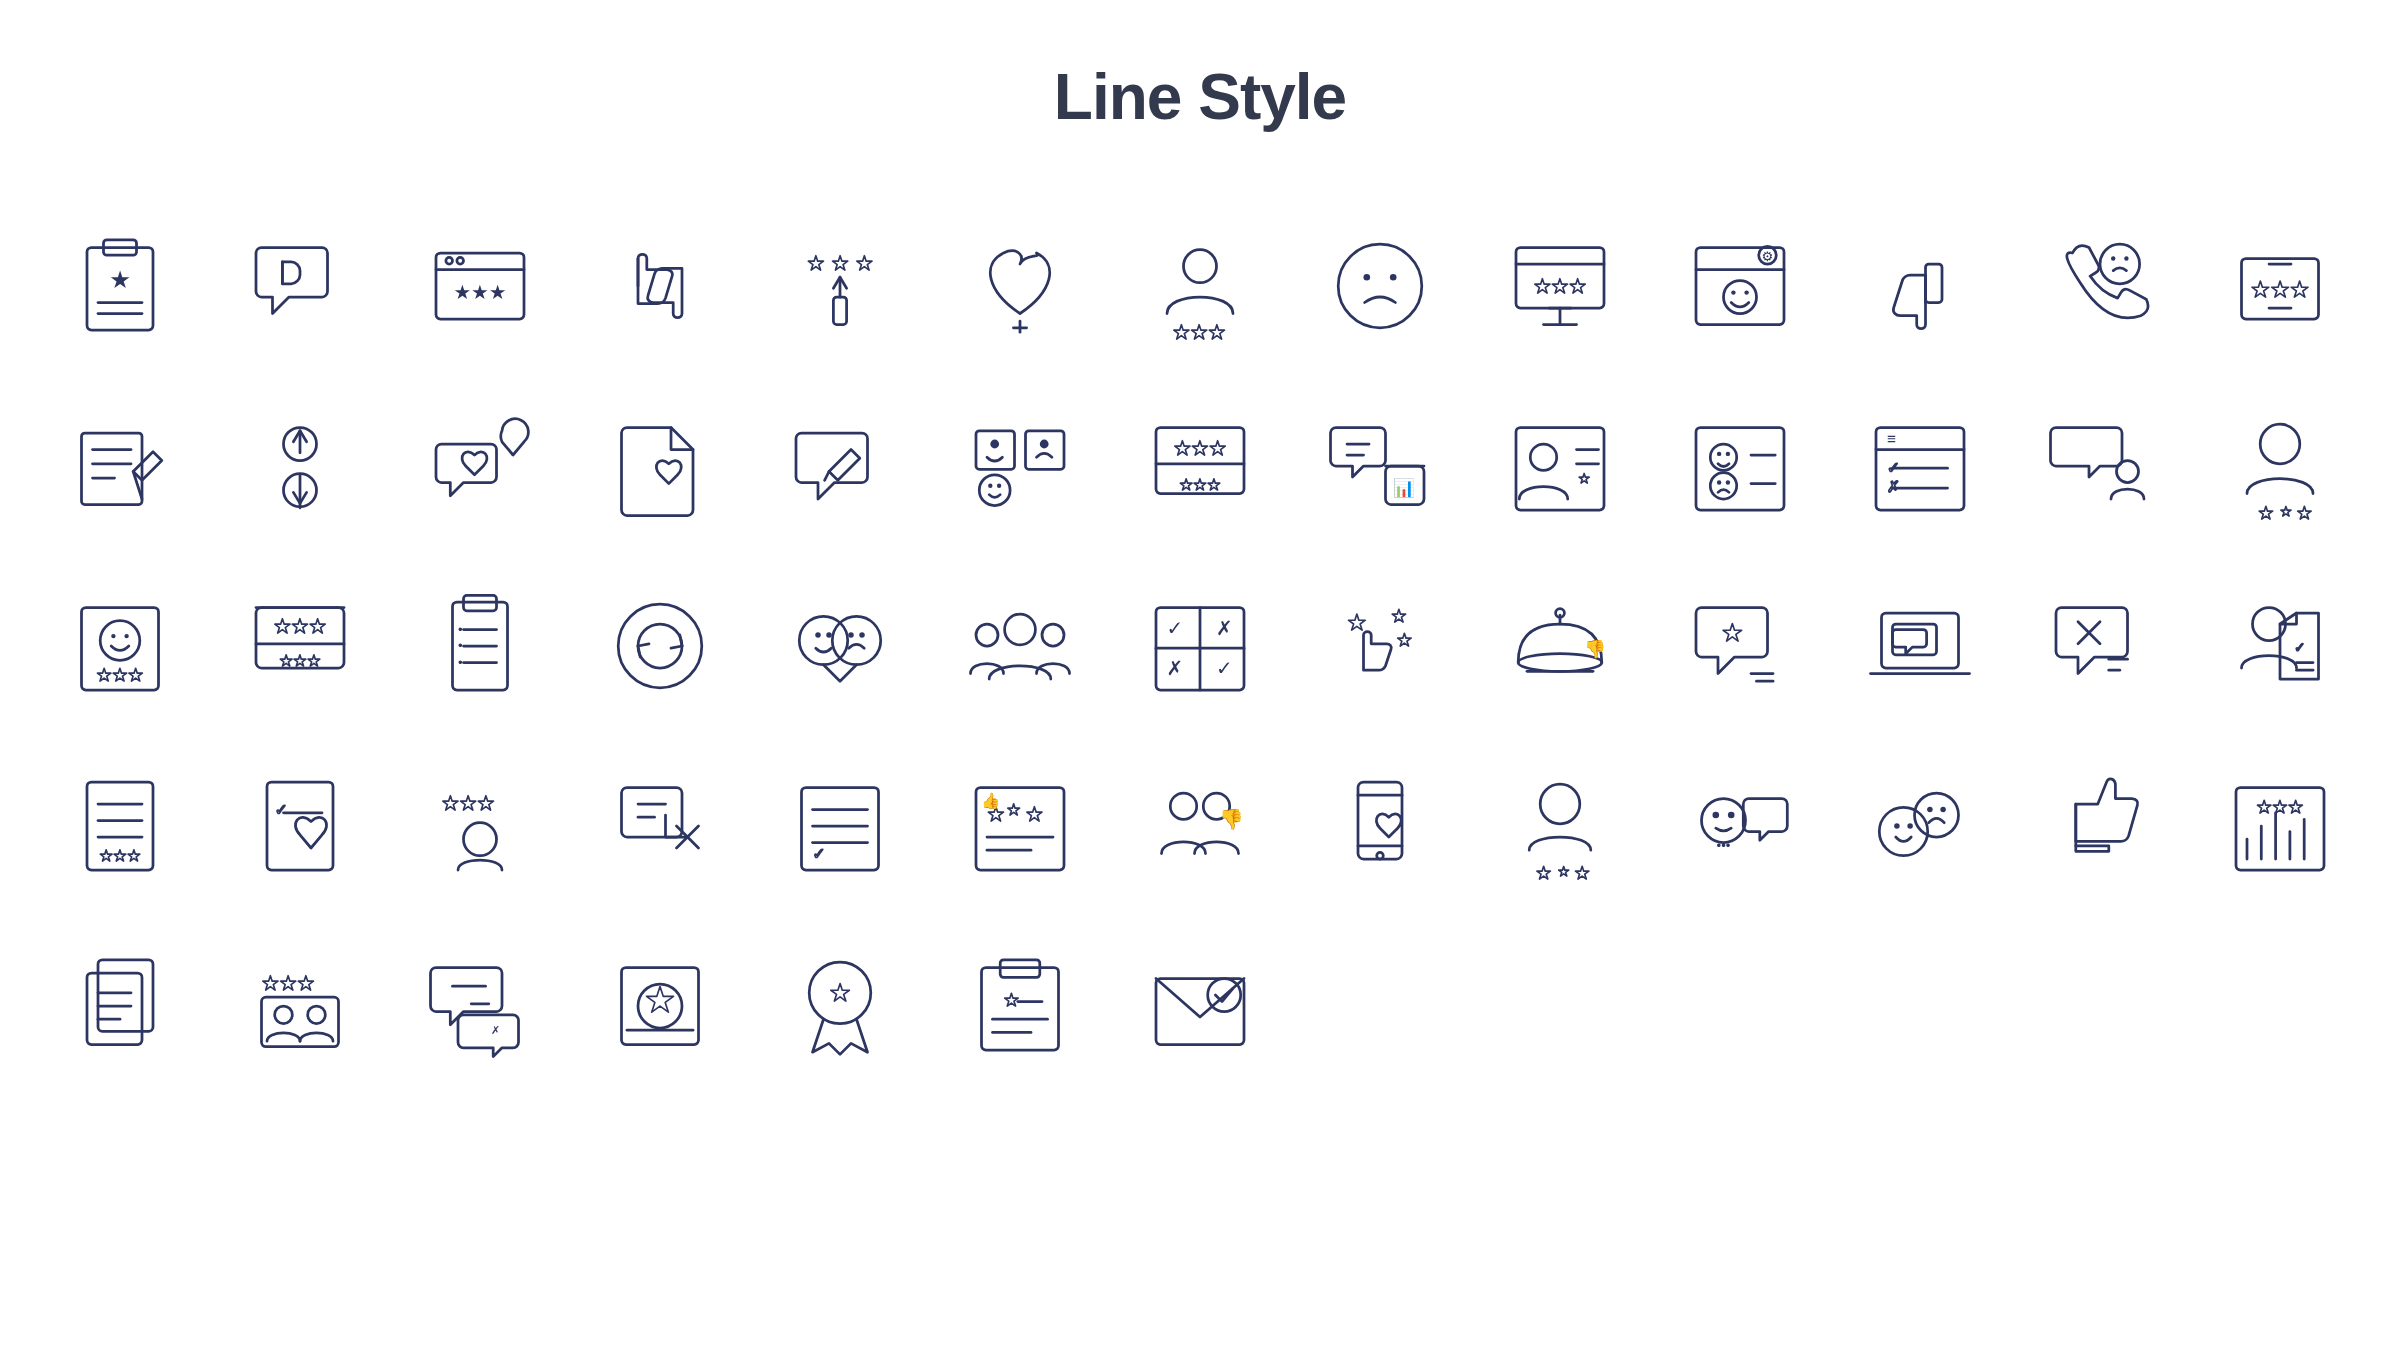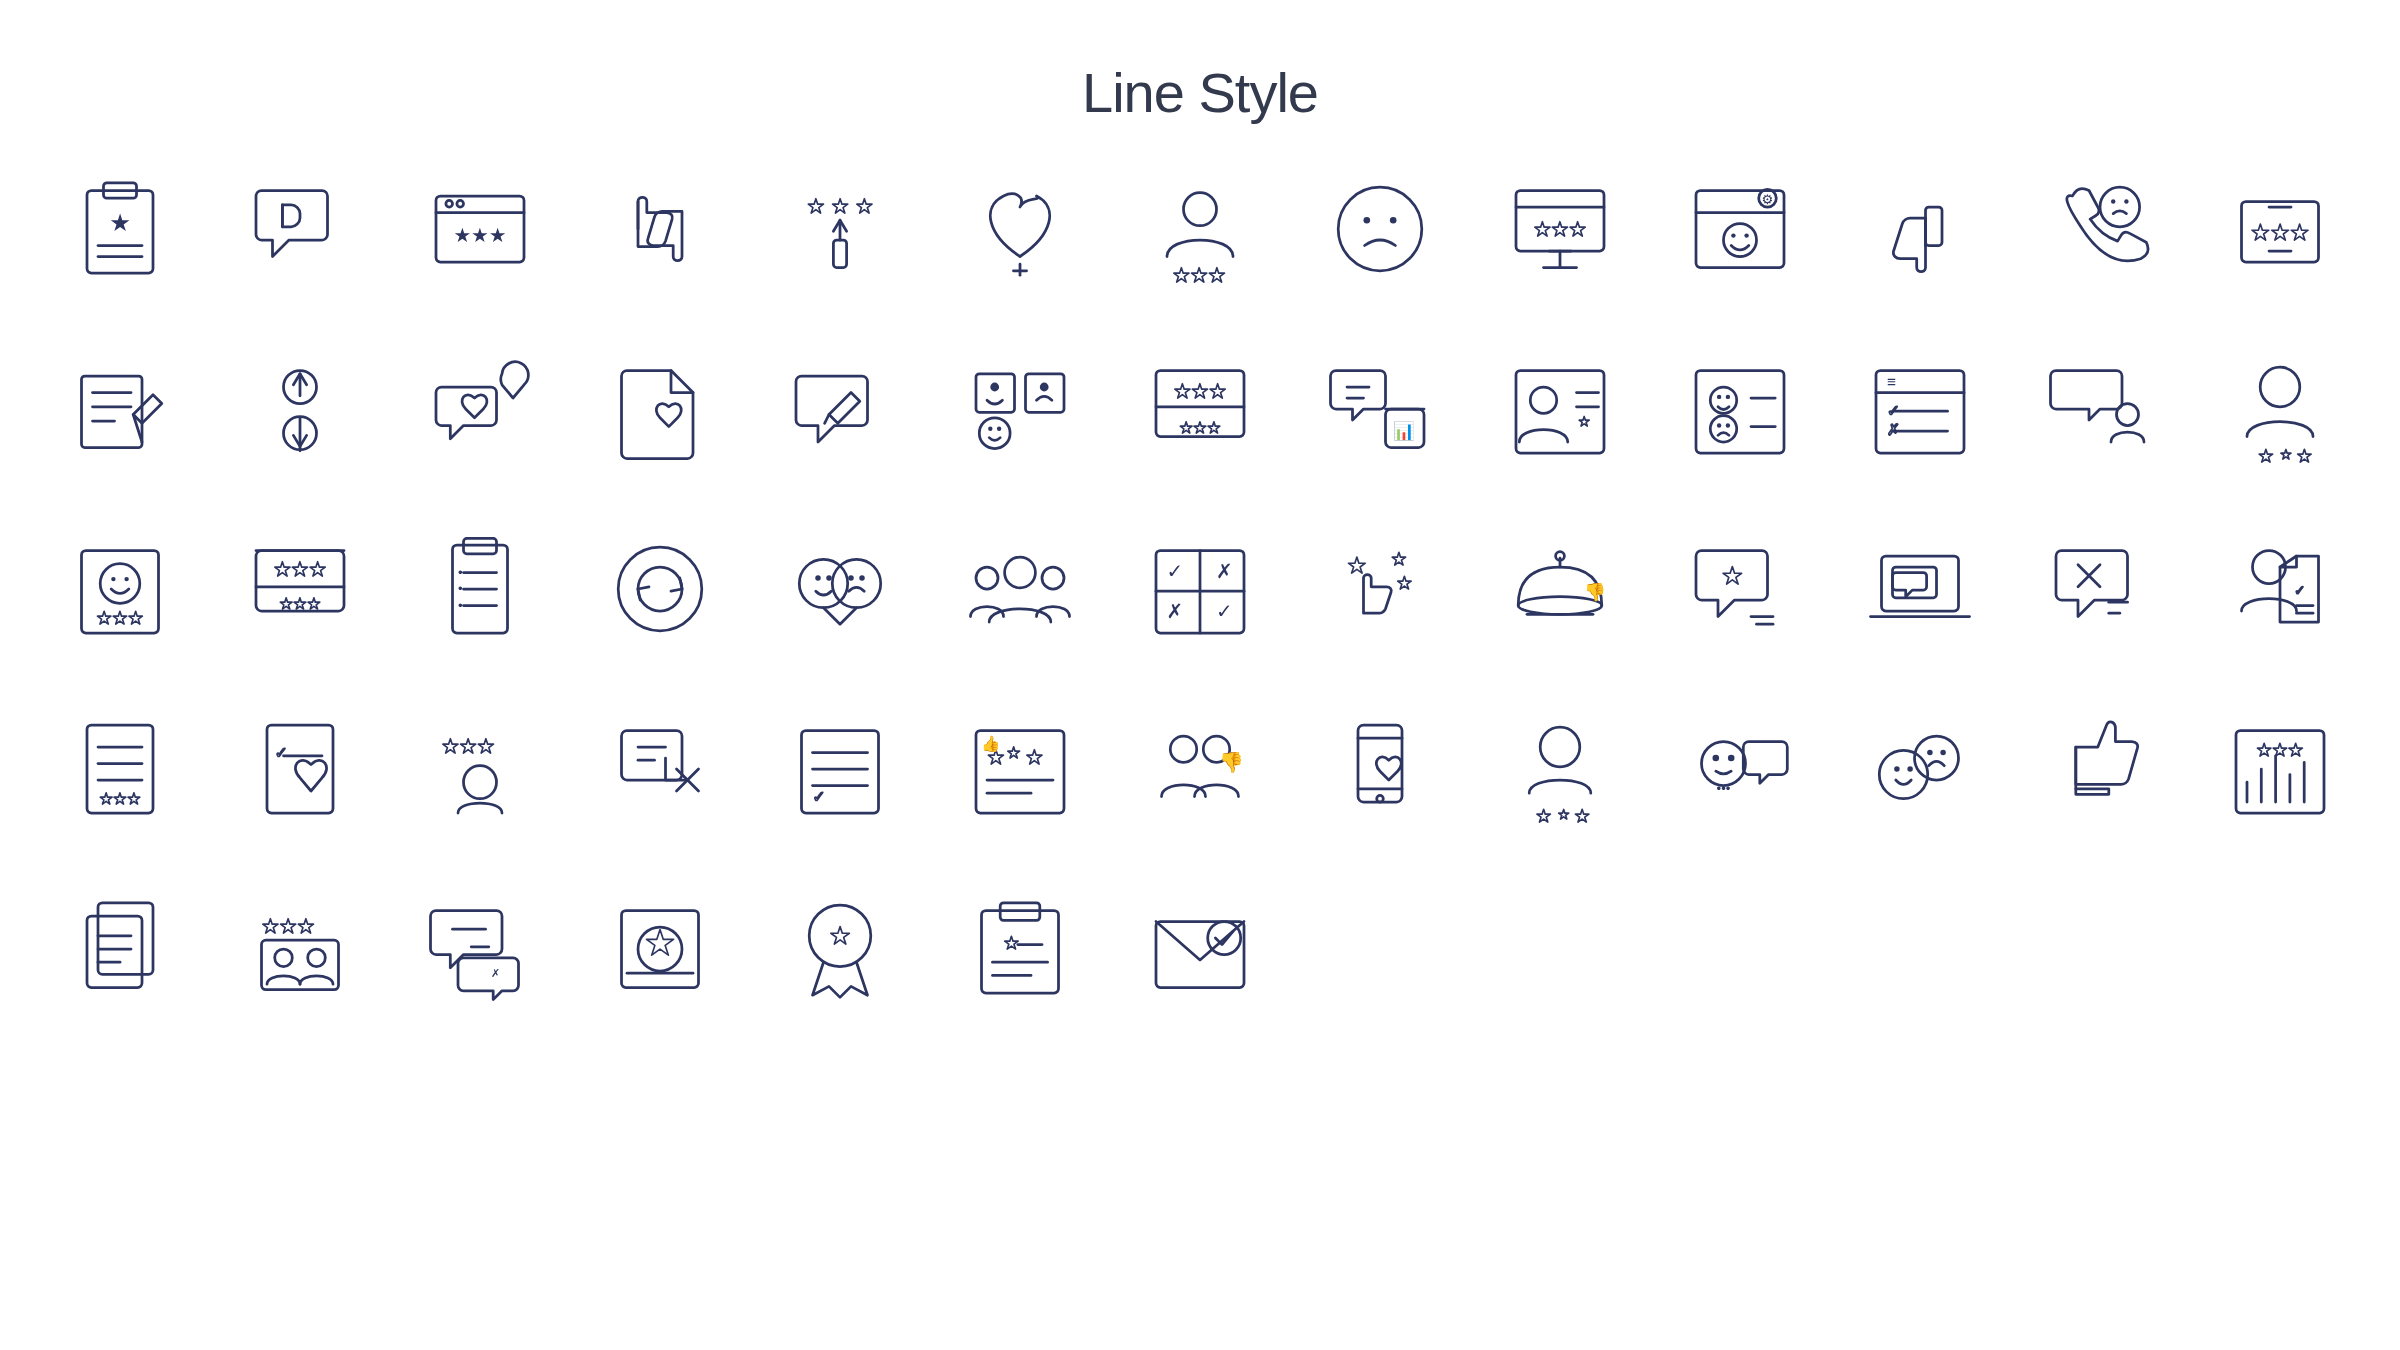--- a/index.html
+++ b/index.html
@@ -6,25 +6,25 @@
     body {
       background: #ffffff;
       font-family: 'Arial', sans-serif;
       display: flex;
       flex-direction: column;
       align-items: center;
       min-height: 1350px;
       width: 2400px;
     }
     h1 {
-      font-size: 56px;
-      font-weight: 400;
+      font-size: 64px;
+      font-weight: 700;
       color: #333a4d;
       margin-top: 60px;
-      margin-bottom: 24px;
+      margin-bottom: 72px;
       letter-spacing: -1px;
     }
     .icons-grid {
       display: grid;
       grid-template-columns: repeat(13, 160px);
       grid-template-rows: repeat(5, 160px);
       gap: 20px 20px;
       padding: 0 80px;
     }
     .icon-cell {

